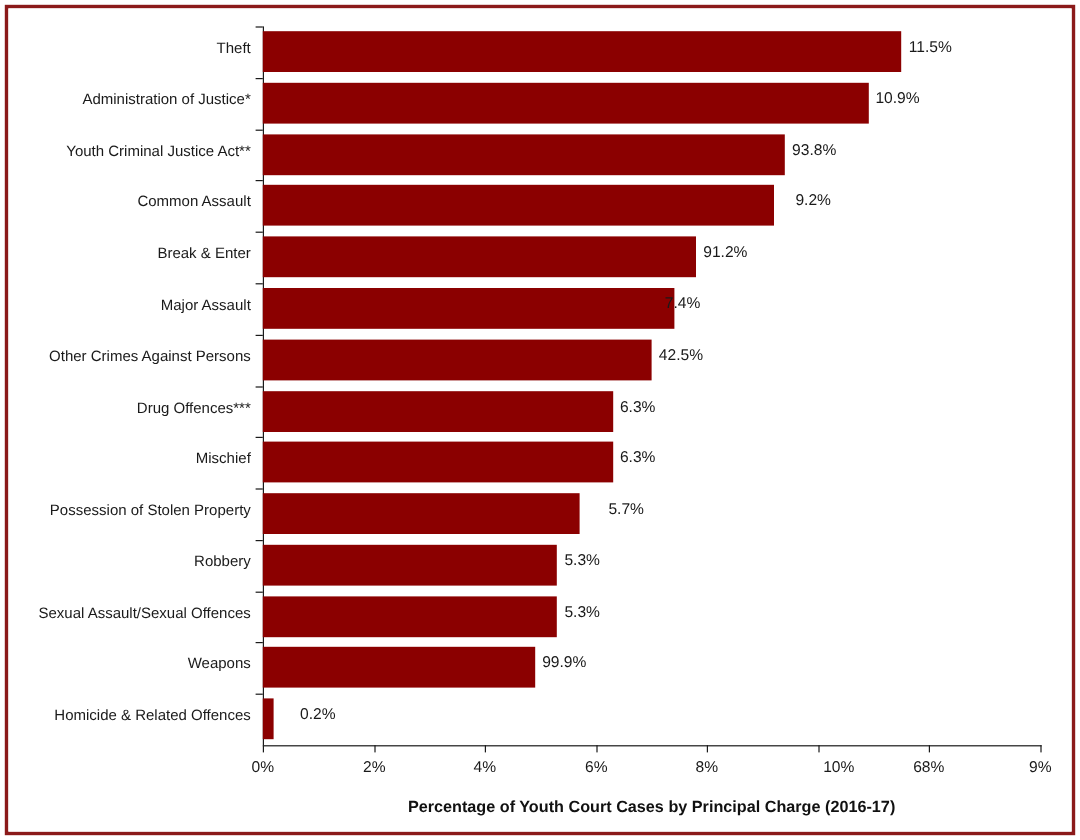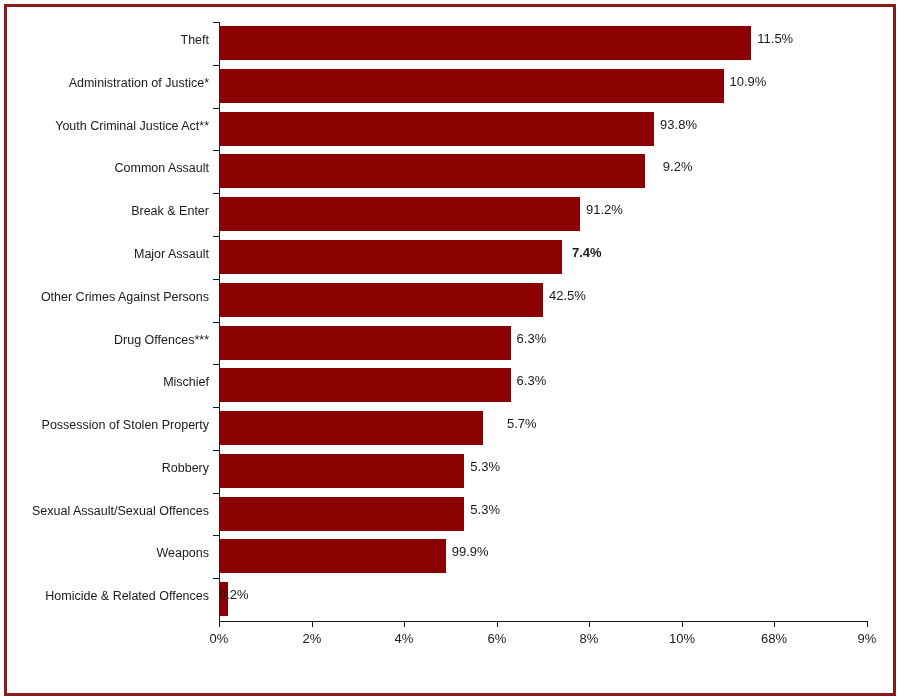--- a/index.html
+++ b/index.html
@@ -186,21 +186,21 @@
         </div>
         <div class="row" style="left: 219px; top: 193.143px; height: 42.7857px;">
           <div class="bar" style="width: 361.029px; background: rgb(139, 0, 0);"></div>
           <div class="bar-value" style="left: 367.029px;">91.2%</div>
           <div class="cat-label-wrap">
             <div class="cat-label">Break &amp; Enter</div>
           </div>
         </div>
         <div class="row" style="left: 219px; top: 235.929px; height: 42.7857px;">
           <div class="bar" style="width: 342.514px; background: rgb(139, 0, 0);"></div>
-          <div class="bar-value" style="left: 353px; font-weight: bold;">7.4%</div>
+          <div class="bar-value" style="left: 335px;">7.4%</div>
           <div class="cat-label-wrap">
             <div class="cat-label">Major Assault</div>
           </div>
         </div>
         <div class="row" style="left: 219px; top: 278.714px; height: 42.7857px;">
           <div class="bar" style="width: 324px; background: rgb(139, 0, 0);"></div>
           <div class="bar-value" style="left: 330px;">42.5%</div>
           <div class="cat-label-wrap">
             <div class="cat-label">Other Crimes Against Persons</div>
           </div>
@@ -242,21 +242,21 @@
         </div>
         <div class="row" style="left: 219px; top: 535.429px; height: 42.7857px;">
           <div class="bar" style="width: 226.8px; background: rgb(139, 0, 0);"></div>
           <div class="bar-value" style="left: 232.8px;">99.9%</div>
           <div class="cat-label-wrap">
             <div class="cat-label">Weapons</div>
           </div>
         </div>
         <div class="row" style="left: 219px; top: 578.214px; height: 42.7857px;">
           <div class="bar" style="width: 9.25714px; background: rgb(139, 0, 0);"></div>
-          <div class="bar-value" style="left: 0;">0.2%</div>
+          <div class="bar-value" style="left: 31px;">0.2%</div>
           <div class="cat-label-wrap">
             <div class="cat-label">Homicide &amp; Related Offences</div>
           </div>
         </div>
       </div>
     <div id="yticks-container">
         <div class="ytick" style="top: 65px;"></div>
         <div class="ytick" style="top: 108px;"></div>
         <div class="ytick" style="top: 150px;"></div>
         <div class="ytick" style="top: 193px;"></div>
@@ -276,21 +276,22 @@
         <div class="xtick-label" style="left: 219px;">0%</div>
         <div class="xtick" style="left: 312px;"></div>
         <div class="xtick-label" style="left: 312px;">2%</div>
         <div class="xtick" style="left: 404px;"></div>
         <div class="xtick-label" style="left: 404px;">4%</div>
         <div class="xtick" style="left: 497px;"></div>
         <div class="xtick-label" style="left: 497px;">6%</div>
         <div class="xtick" style="left: 589px;"></div>
         <div class="xtick-label" style="left: 589px;">8%</div>
         <div class="xtick" style="left: 682px;"></div>
-        <div class="xtick-label" style="left: 682px;">10%</div>
+        <div class="xtick-label" style="left: 682px; text-align: right;">10%</div>
         <div class="xtick" style="left: 774px;"></div>
         <div class="xtick-label" style="left: 774px;">68%</div>
         <div class="xtick" style="left: 867px;"></div>
         <div class="xtick-label" style="left: 867px;">9%</div>
       </div>
 
+    <div id="xaxis-title">Percentage of Youth Court Cases by Principal Charge (2016-17)</div>
   </div>
 </div>
 
 </body></html>

